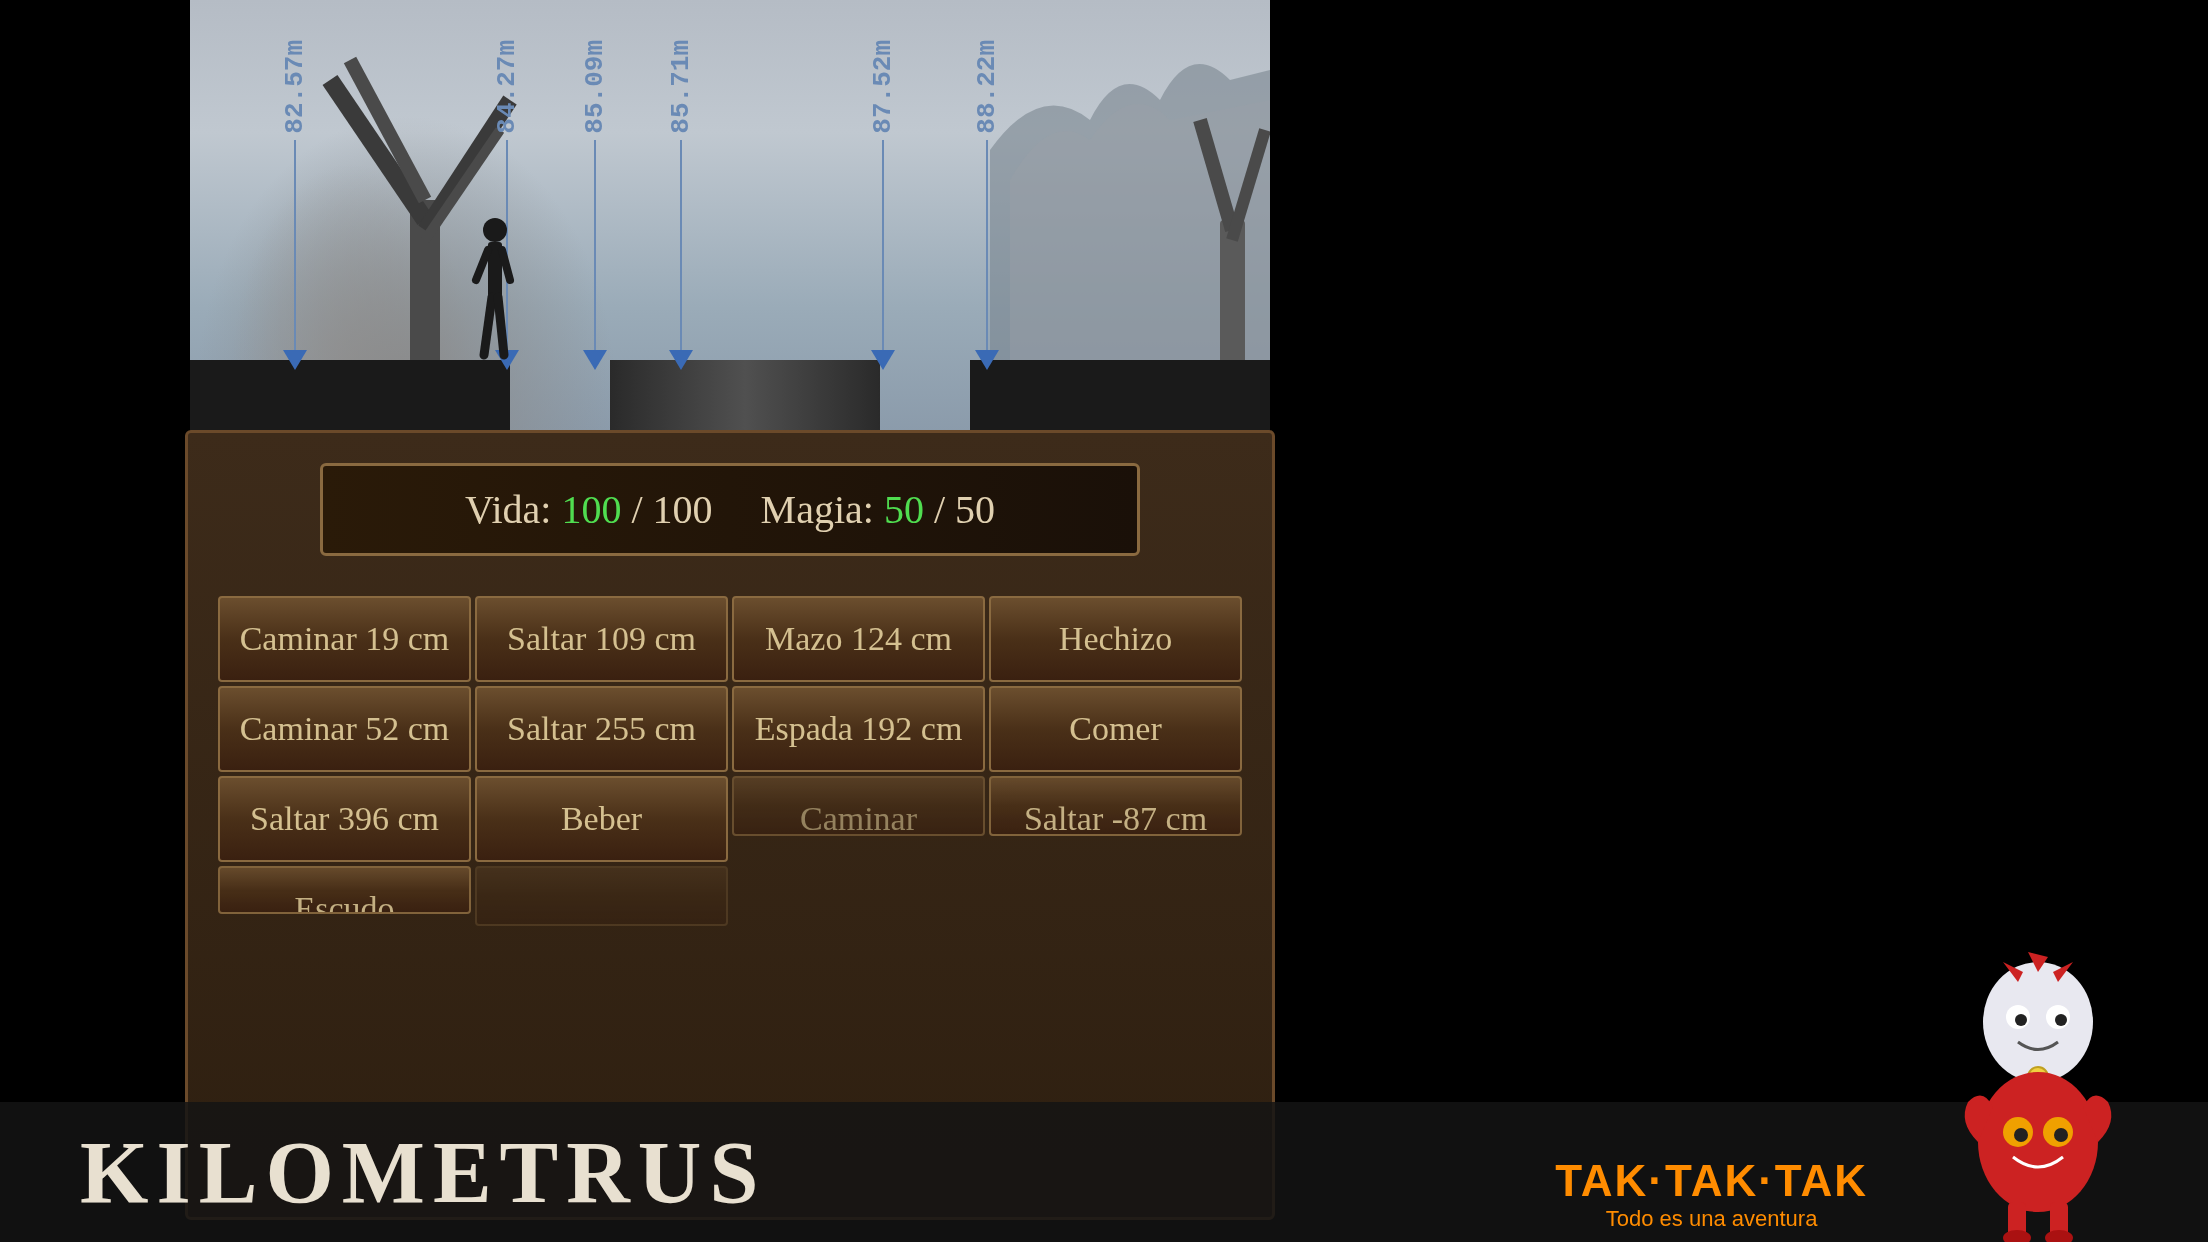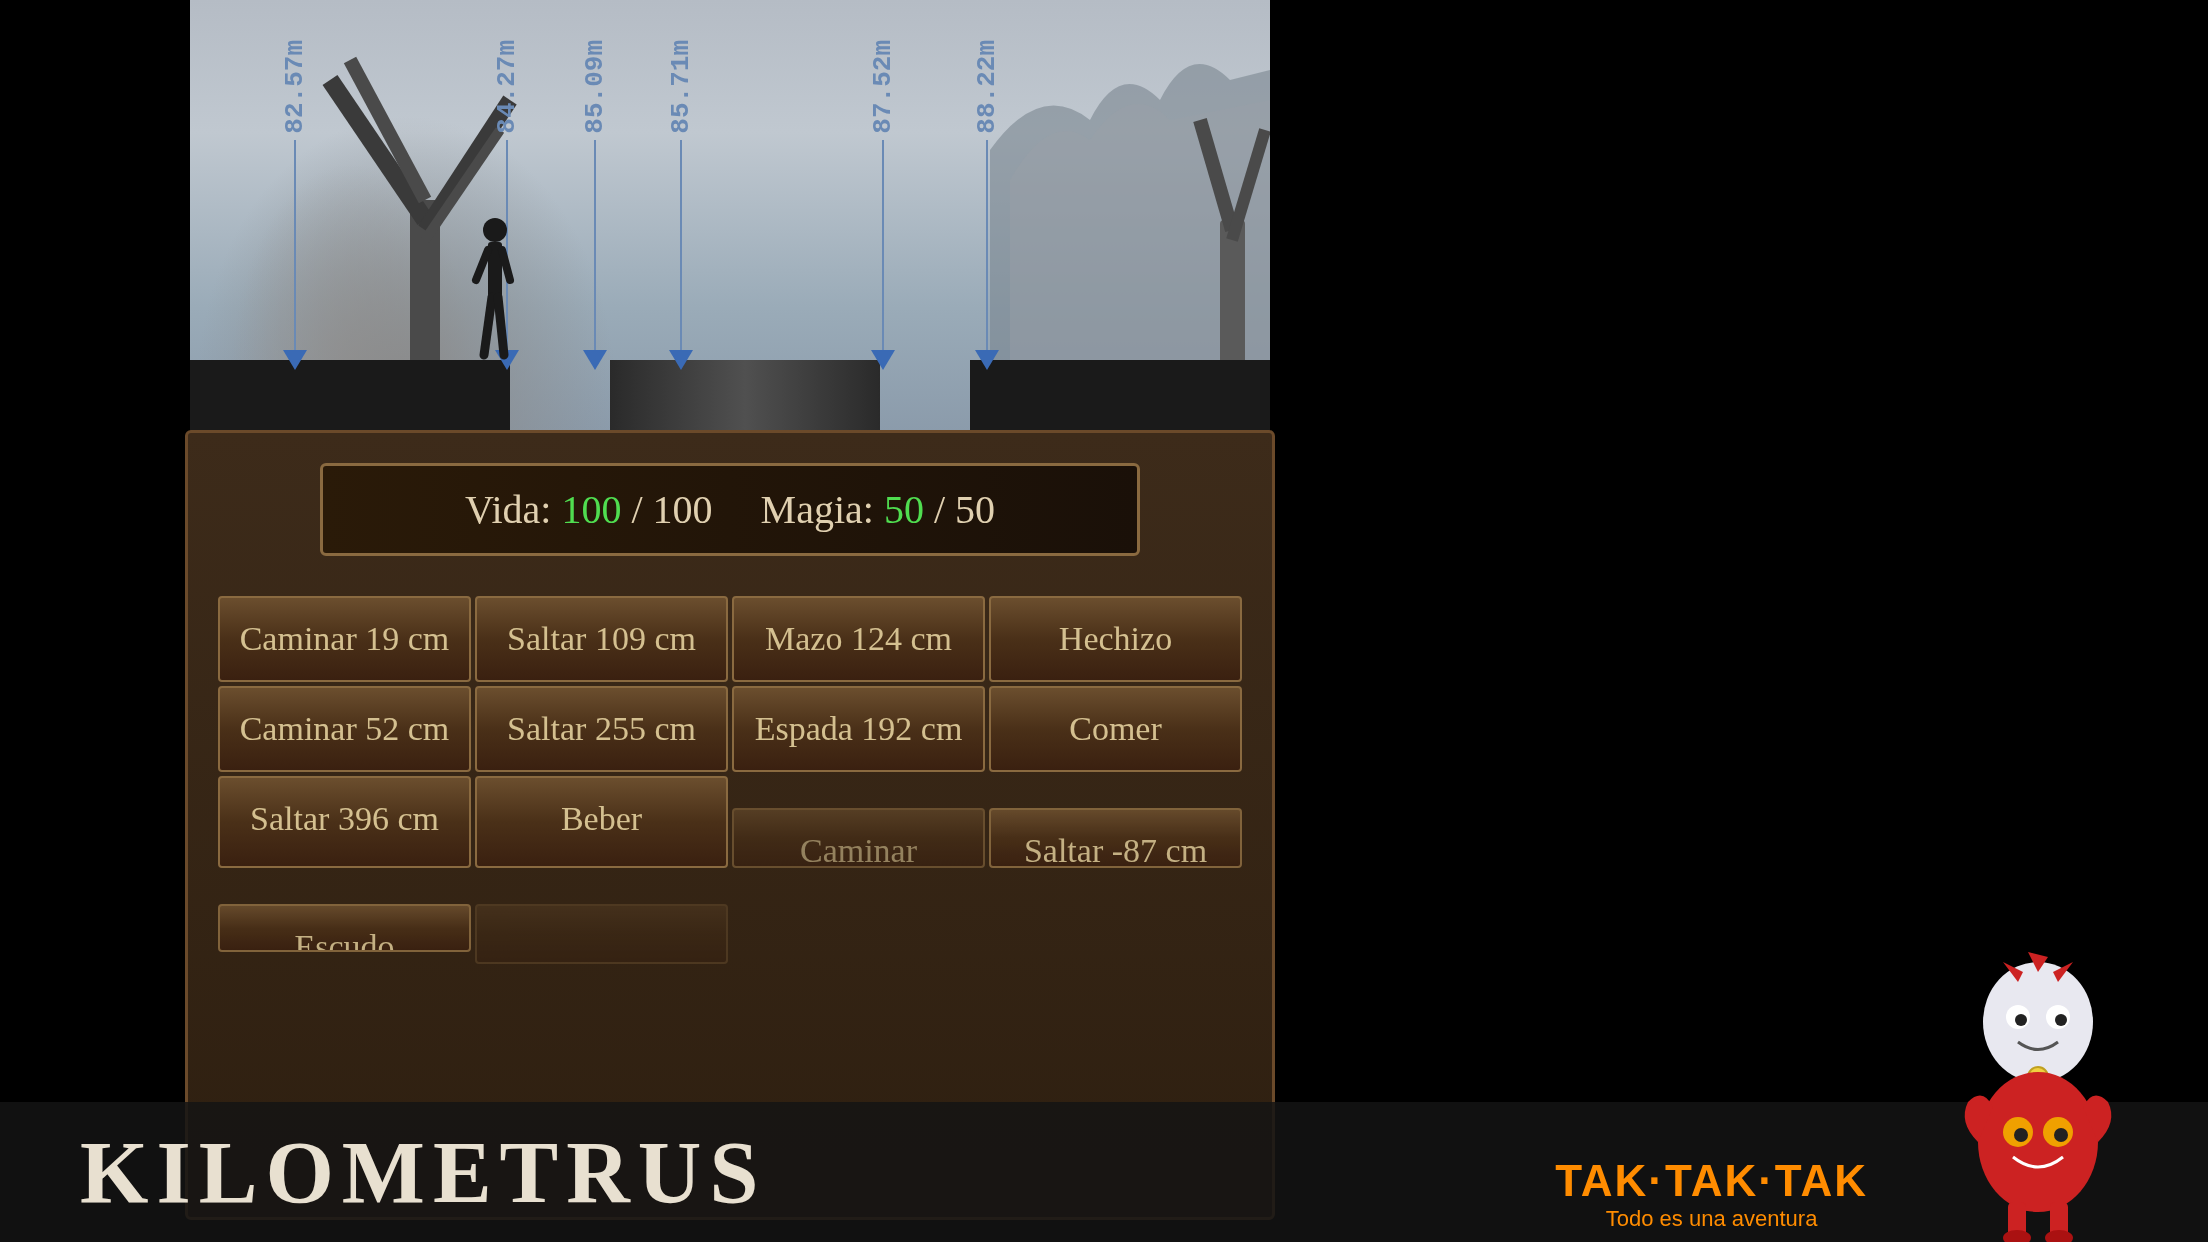--- a/index.html
+++ b/index.html
@@ -224,21 +224,20 @@
       background: linear-gradient(180deg, #6b4e2e 0%, #4a3018 50%, #3a2010 100%);
       border: 2px solid #8a6a40;
       border-radius: 4px;
       padding: 22px 16px;
       color: #d4c090;
       font-size: 34px;
       font-family: Georgia, serif;
       text-align: center;
       cursor: pointer;
       overflow: hidden;
-      margin-top: 32px;
     }
   </style>
 </head>
 <body>
 
 <div class="side-black-left"></div>
 <div class="side-black-right"></div>
 
 <div class="mountain-bg"></div>
 

